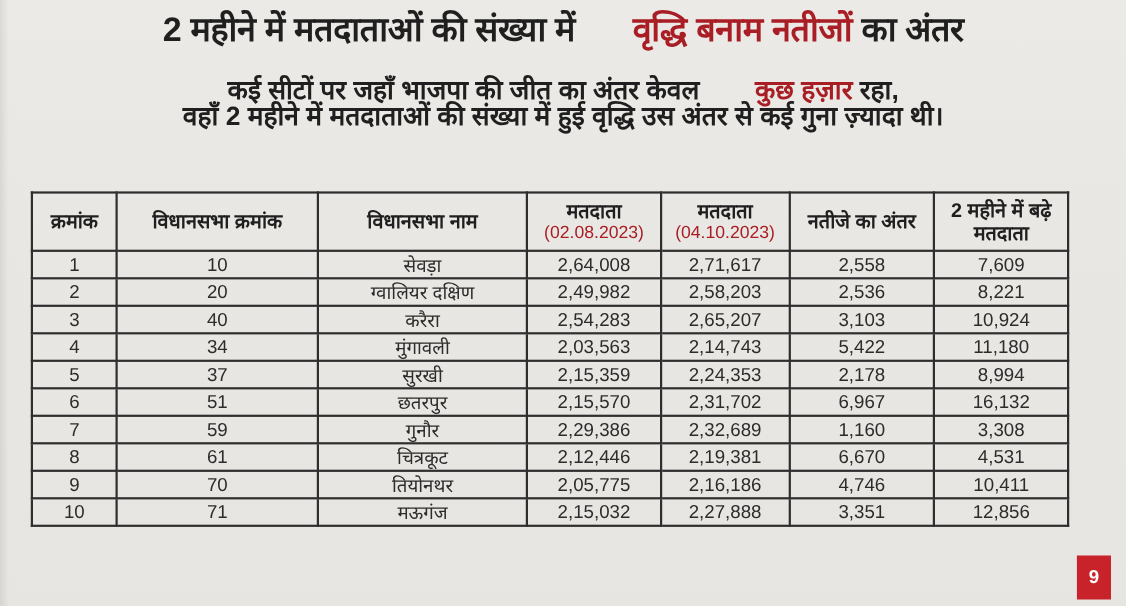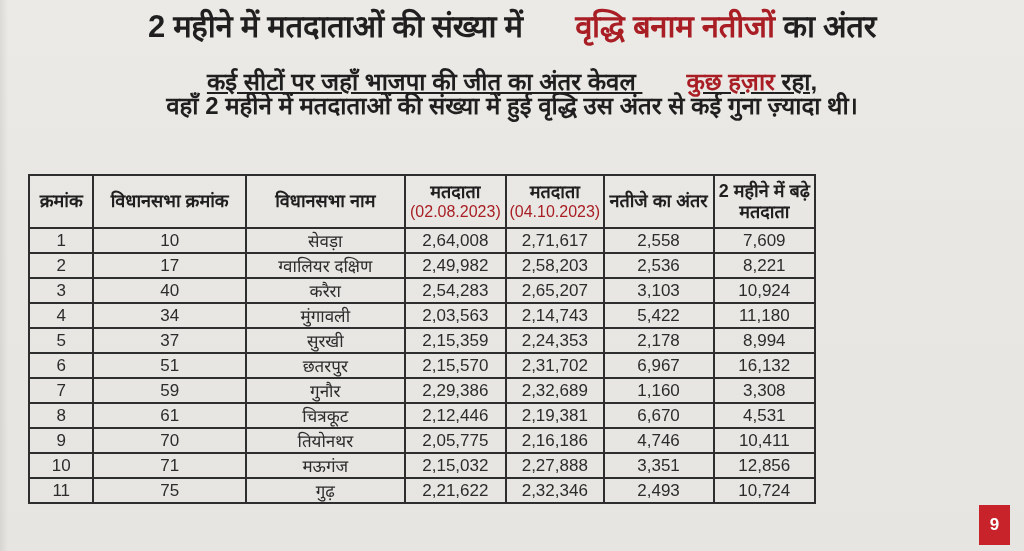--- a/index.html
+++ b/index.html
@@ -33,29 +33,29 @@
     margin: 0;
   }
   .subtitle {
     position: absolute;
     left: 0; right: 0;
     text-align: center;
     font-size: 24px;
     font-weight: 700;
     margin: 0;
   }
-  .subtitle.line1 { top: 64px; text-decoration: underline; }
+  .subtitle.line1 { top: 64px; }
   .subtitle.line2 { top: 88px; }
   .red-text { color: var(--accent-red); margin-left: 44px; }
 
   .table-wrap {
     position: absolute;
     top: 174px;
     left: 28px;
-    width: 788px;
+    width: 944px;
   }
   table {
     width: 100%;
     border-collapse: collapse;
     table-layout: fixed;
     background: transparent;
   }
   th, td {
     border: 2px solid var(--border);
     text-align: center;
@@ -139,21 +139,21 @@
           <td>1</td>
           <td>10</td>
           <td>सेवड़ा</td>
           <td>2,64,008</td>
           <td>2,71,617</td>
           <td>2,558</td>
           <td>7,609</td>
         </tr>
         <tr>
           <td>2</td>
-          <td>17</td>
+          <td>20</td>
           <td>ग्वालियर दक्षिण</td>
           <td>2,49,982</td>
           <td>2,58,203</td>
           <td>2,536</td>
           <td>8,221</td>
         </tr>
         <tr>
           <td>3</td>
           <td>40</td>
           <td>करैरा</td>
@@ -218,26 +218,17 @@
         </tr>
         <tr>
           <td>10</td>
           <td>71</td>
           <td>मऊगंज</td>
           <td>2,15,032</td>
           <td>2,27,888</td>
           <td>3,351</td>
           <td>12,856</td>
         </tr>
-        <tr>
-          <td>11</td>
-          <td>75</td>
-          <td>गुढ़</td>
-          <td>2,21,622</td>
-          <td>2,32,346</td>
-          <td>2,493</td>
-          <td>10,724</td>
-        </tr>
       </tbody>
   </table>
 </div>
 
 <div class="page-badge">9</div>
 
 </body></html>

